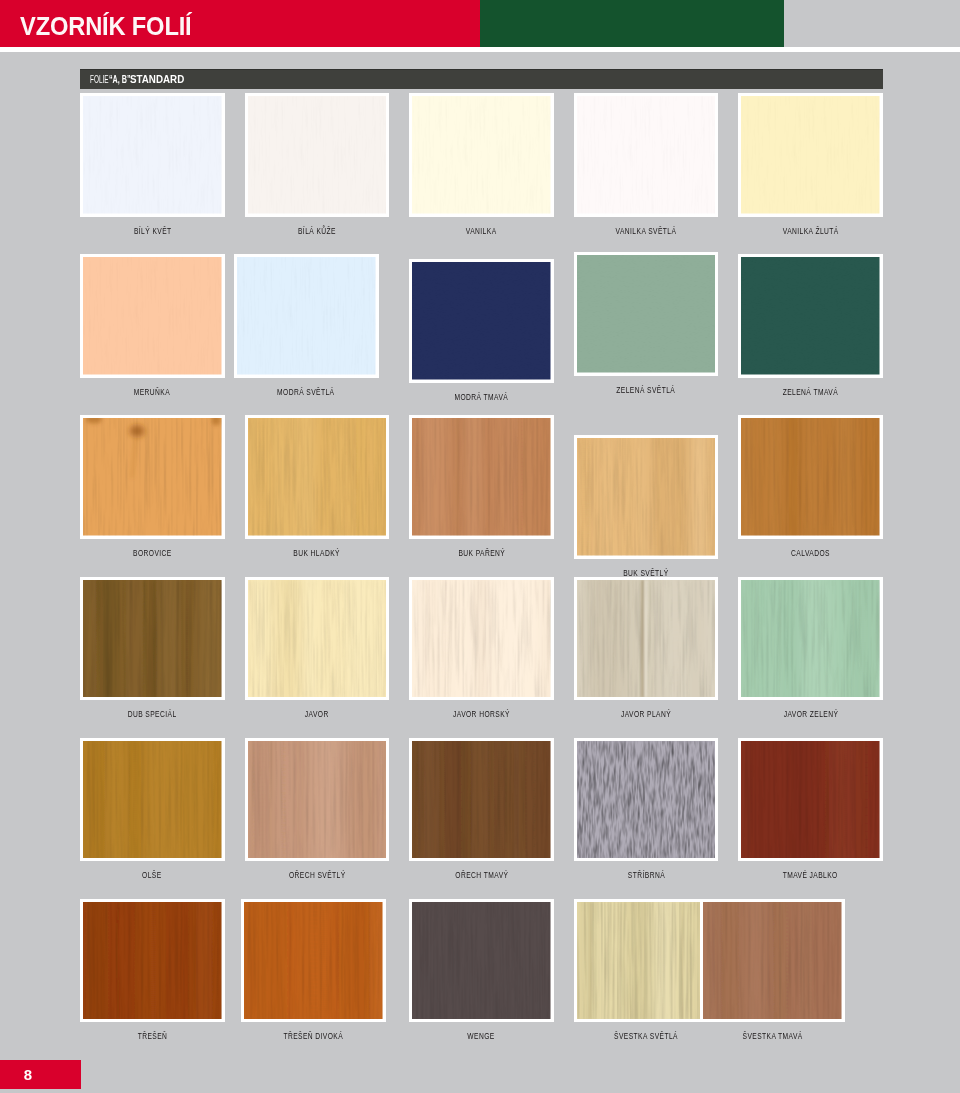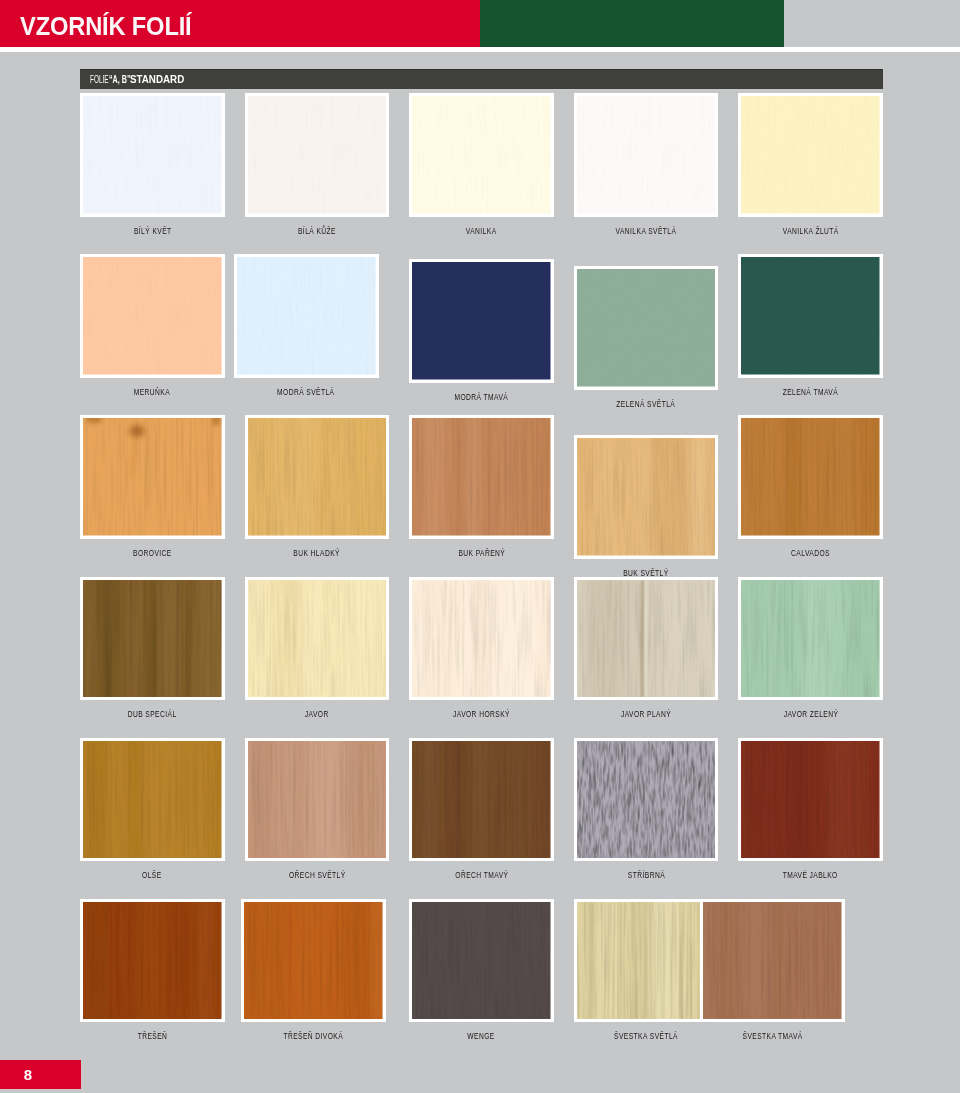--- a/index.html
+++ b/index.html
@@ -195,21 +195,21 @@
 <div class="cell" style="left:409.2px;top:259px">
       <div class="swatch">
         <svg class="tex" width="138.5" height="117.5" viewBox="0 0 138.5 117.5">
           <rect width="138.5" height="117.5" fill="#242f5e"></rect>
           <rect width="138.5" height="117.5" filter="url(#tx-fab)" fill="#121a40" opacity="0.029"></rect>
           <rect width="138.5" height="117.5" filter="url(#tx-fab)" fill="#6670a3" opacity="0.018" transform="translate(1,0)"></rect>
         </svg>
       </div>
       <div class="label"><span>MODRÁ TMAVÁ</span></div>
     </div>
-<div class="cell" style="left:573.8px;top:266px">
+<div class="cell" style="left:573.8px;top:252px">
       <div class="swatch">
         <svg class="tex" width="138.5" height="117.5" viewBox="0 0 138.5 117.5">
           <rect width="138.5" height="117.5" fill="#8fae99"></rect>
           <rect width="138.5" height="117.5" filter="url(#tx-fab)" fill="#5e7f6a" opacity="0.022"></rect>
           <rect width="138.5" height="117.5" filter="url(#tx-fab)" fill="#cfe0d5" opacity="0.022" transform="translate(1,0)"></rect>
         </svg>
       </div>
       <div class="label"><span>ZELENÁ SVĚTLÁ</span></div>
     </div>
 <div class="cell" style="left:738.4px;top:254.3px">

